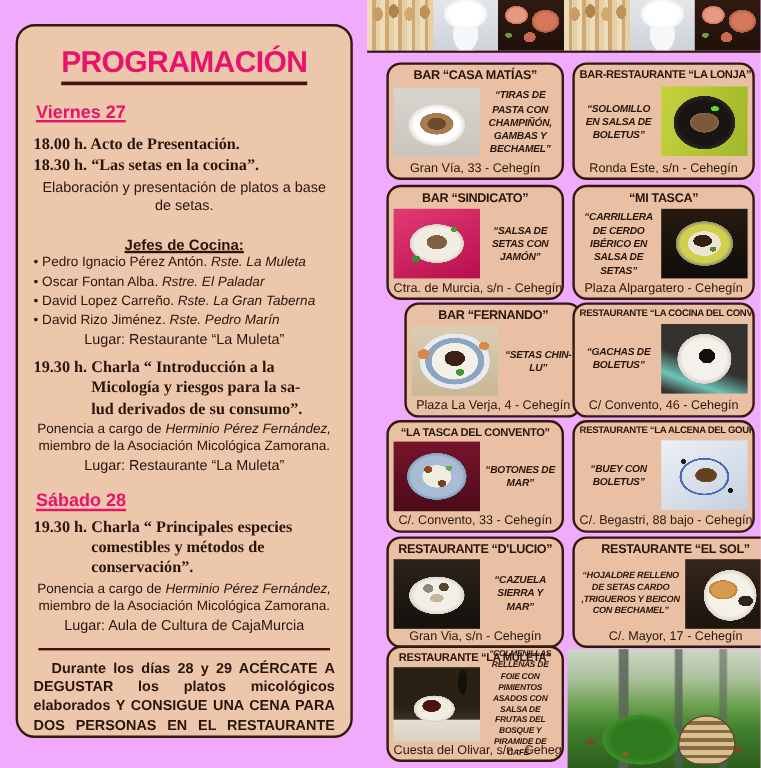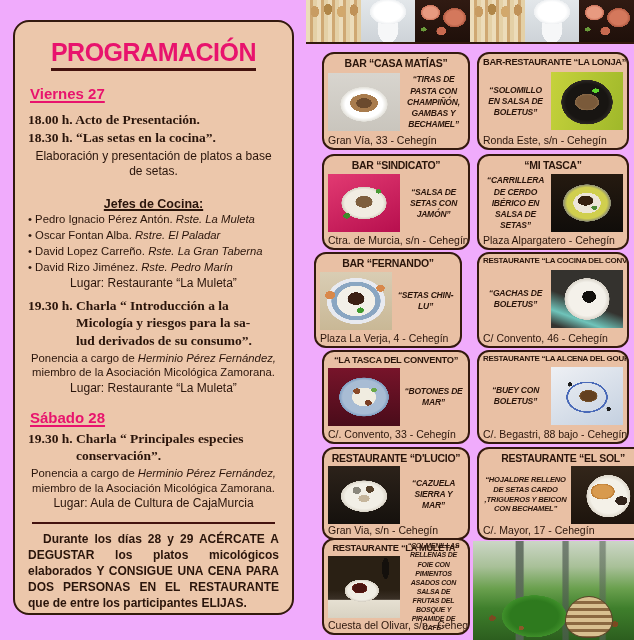--- a/index.html
+++ b/index.html
@@ -62,21 +62,21 @@
     padding:2px 4px 1px; display:flex; flex-direction:column; overflow:hidden;
   }
   .card-title { text-align:center; font-weight:bold; font-size:10.5px; letter-spacing:-0.3px; white-space:nowrap; line-height:1.35; }
   .t-md { font-size:9.3px; }
   .t-sm { font-size:8px; }
   .card-body { flex:1; display:flex; align-items:center; gap:3px; min-height:0; }
   .card-body.rev { flex-direction:row-reverse; }
   .dish { flex:1; font-style:italic; font-weight:bold; font-size:8.5px; text-align:center; line-height:1.3; letter-spacing:-0.2px; }
   .d-sm { font-size:7.6px; }
   .d-xs { font-size:7px; }
-  .card-address { font-size:10.5px; padding-bottom:1px; white-space:nowrap; }
+  .card-address { text-align:center; font-size:10.5px; padding-bottom:1px; white-space:nowrap; }
   .photo { flex:0 0 auto; width:72px; height:58px; }
 
   .p1 { background:
     radial-gradient(14px 9px at 50% 52%, #6b4a2e 55%, #a97c4e 56% 99%, transparent 100%),
     radial-gradient(6px 4px at 38% 44%, #e8e2d0 60%, transparent 61%),
     radial-gradient(30px 22px at 50% 54%, #ffffff 62%, #e3e1da 78%, transparent 79%),
     linear-gradient(#d8d5cf, #c9c5bd); }
   .p2 { background:
     radial-gradient(5px 3px at 62% 32%, #5fd62e 70%, transparent 71%),
     radial-gradient(16px 11px at 50% 52%, #7a5a3a 60%, #8a6a48 75%, transparent 76%),
@@ -185,20 +185,21 @@
     </div>
     <div class="pon">
       <span>Ponencia a cargo de </span><span class="spk">Herminio Pérez Fernández,</span>
       <div>miembro de la Asociación Micológica Zamorana.</div>
     </div>
     <div class="venue">Lugar: Restaurante “La Muleta”</div>
 
     <div class="day-heading">Sábado 28</div>
     <div class="talk" style="margin-top:4px">
       <div>19.30 h. Charla “ Principales especies</div>
+      <div class="cont">comestibles y métodos de</div>
       <div class="cont">conservación”.</div>
     </div>
     <div class="pon">
       <span>Ponencia a cargo de </span><span class="spk">Herminio Pérez Fernández,</span>
       <div>miembro de la Asociación Micológica Zamorana.</div>
     </div>
     <div class="venue">Lugar: Aula de Cultura de CajaMurcia</div>
 
     <div class="divider"></div>
     <div class="lp-footer">Durante los días 28 y 29 ACÉRCATE A DEGUSTAR los platos micológicos elaborados Y CONSIGUE UNA CENA PARA DOS PERSONAS EN EL RESTAURANTE que de entre los participantes ELIJAS.</div>
@@ -242,21 +243,21 @@
 
   <div class="card" style="left:477px;top:154px;width:152px;height:96px">
     <div class="card-title">“MI TASCA”</div>
     <div class="card-body rev">
         <div class="photo p4"></div>
         <div class="dish">“CARRILLERA DE CERDO IBÉRICO EN SALSA DE SETAS”</div>
       </div>
     <div class="card-address">Plaza Alpargatero - Cehegín</div>
   </div>
 
-  <div class="card" style="left:314px;top:252px;width:148px;height:96px">
+  <div class="card" style="left:337px;top:252px;width:148px;height:96px">
     <div class="card-title">BAR “FERNANDO”</div>
     <div class="card-body">
         <div class="photo p5"></div>
         <div class="dish">“SETAS CHIN-LU”</div>
       </div>
     <div class="card-address">Plaza La Verja, 4 - Cehegín</div>
   </div>
 
   <div class="card" style="left:477px;top:252px;width:152px;height:96px">
     <div class="card-title t-sm">RESTAURANTE “LA COCINA DEL CONVENTO”</div>

